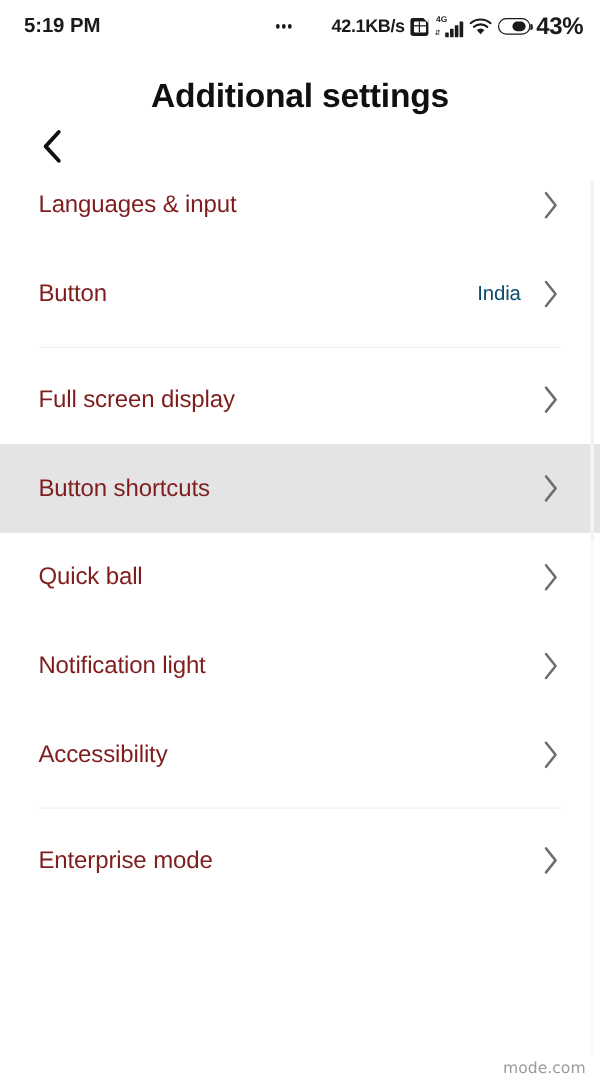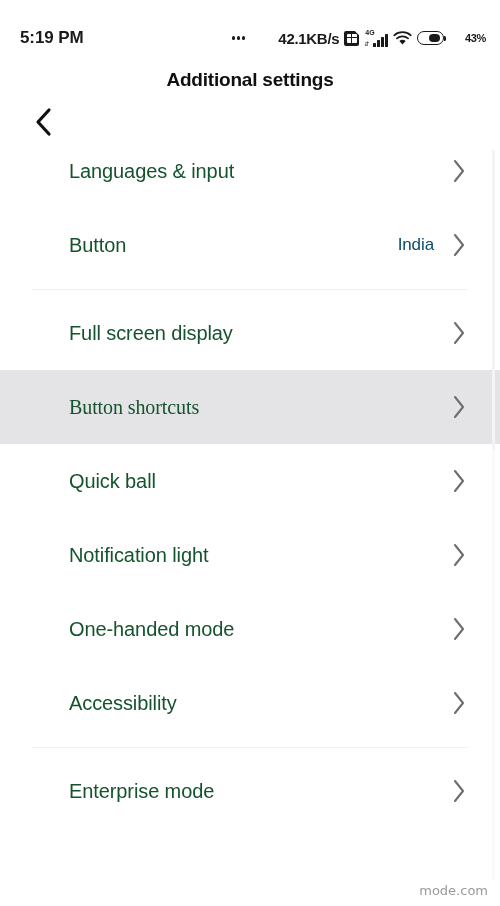--- a/index.html
+++ b/index.html
@@ -7,21 +7,21 @@
     width:500px; height:906px;
     background:#ffffff;
     font-family:"Liberation Sans", sans-serif;
     -webkit-font-smoothing:antialiased;
     overflow:hidden;
   }
   #screen { position:relative; width:500px; height:906px; background:#fff; }
 
   
   .statusbar {
-    position:absolute; top:16px; left:0; width:500px; height:44px;
+    position:absolute; top:0; left:0; width:500px; height:44px;
     display:flex; align-items:center; justify-content:space-between;
     padding:0 14px 0 20px;
     gap:20px;
   }
   .sb-clock { font-size:17px; font-weight:700; color:#1a1a1a; letter-spacing:-0.1px; }
   .sb-right { display:flex; align-items:center; gap:5px; }
   .sb-dots { display:flex; align-items:flex-end; gap:2px; margin-right:1px; }
   .sb-dots i { width:3.2px; height:3.2px; background:#1a1a1a; border-radius:50%; display:block; }
   .sb-speed { font-size:15px; font-weight:700; color:#1a1a1a; letter-spacing:-0.3px;margin-left:27px; }
 
@@ -67,43 +67,43 @@
     position:relative; display:flex; align-items:center;
   }
   .battery::after {
     content:""; position:absolute; right:-3.4px; top:4px;
     width:2.4px; height:5px; background:#1a1a1a; border-radius:0 1.5px 1.5px 0;
   }
   .battery .fill {
     height:7.5px; background:#1a1a1a; border-radius:4px;
     margin-left:11.5px; width:11px;
   }
-  .sb-batt-pct { font-size:11px; font-weight:700; color:#1a1a1a; letter-spacing:-0.3px;margin-left:16px; }
+  .sb-batt-pct { font-size:20px; font-weight:700; color:#1a1a1a; letter-spacing:-0.3px; }
 
   
   .appbar { position:absolute; top:44px; left:0; width:500px; height:72px; }
   .back-btn {
     position:absolute; left:24px; top:58px; width:40px; height:40px;
     display:flex; align-items:center; justify-content:center; cursor:pointer;
   }
   .appbar-title {
     position:absolute; left:0; top:0; width:500px; height:72px;
     display:flex; align-items:center; justify-content:center;
-    font-size:19px; font-weight:700; color:#101010; letter-spacing:-0.2px;
+    font-size:28px; font-weight:700; color:#101010; letter-spacing:-0.2px;
   }
 
   
   .list { position:absolute; top:134px; left:0; width:500px; }
   .row {
     position:relative; height:74px; width:500px;
     display:flex; align-items:center;
     padding:0 30px 0 32px; cursor:pointer;
   }
-  .row.selected { background:#e4e4e6;font-family:Liberation Serif, serif; }
-  .row-label { font-size:20px; color:#14532d; letter-spacing:-0.1px; flex:1;margin-left:37px; }
+  .row.selected { background:#e4e4e6; }
+  .row-label { font-size:20px; color:#7f1d1d; letter-spacing:-0.1px; flex:1; }
   .row-value { font-size:17px; color:#0c4a6e; margin-right:14px; letter-spacing:-0.1px; }
   .row-chevron { display:flex; align-items:center; justify-content:center; width:22px; }
 
   .gap { height:14px; width:500px; position:relative; }
   .divider {
     position:absolute; left:32px; right:32px; top:7px;
     height:1.4px; background:#f1f1f3;
   }
 
   
@@ -221,28 +221,20 @@
       </div>
       <div class="row">
         <span class="row-label">Notification light</span>
         <span class="row-chevron">
           <svg width="14" height="24" viewBox="0 0 14 24">
             <path d="M3 2 L11 12 L3 22" stroke="#6e6e6e" stroke-width="2.1" fill="none" stroke-linecap="round" stroke-linejoin="round"></path>
           </svg>
         </span>
       </div>
       <div class="row">
-        <span class="row-label">One-handed mode</span>
-        <span class="row-chevron">
-          <svg width="14" height="24" viewBox="0 0 14 24">
-            <path d="M3 2 L11 12 L3 22" stroke="#6e6e6e" stroke-width="2.1" fill="none" stroke-linecap="round" stroke-linejoin="round"></path>
-          </svg>
-        </span>
-      </div>
-      <div class="row">
         <span class="row-label">Accessibility</span>
         <span class="row-chevron">
           <svg width="14" height="24" viewBox="0 0 14 24">
             <path d="M3 2 L11 12 L3 22" stroke="#6e6e6e" stroke-width="2.1" fill="none" stroke-linecap="round" stroke-linejoin="round"></path>
           </svg>
         </span>
       </div>
       <div class="gap">
         <div class="divider"></div>
       </div>

